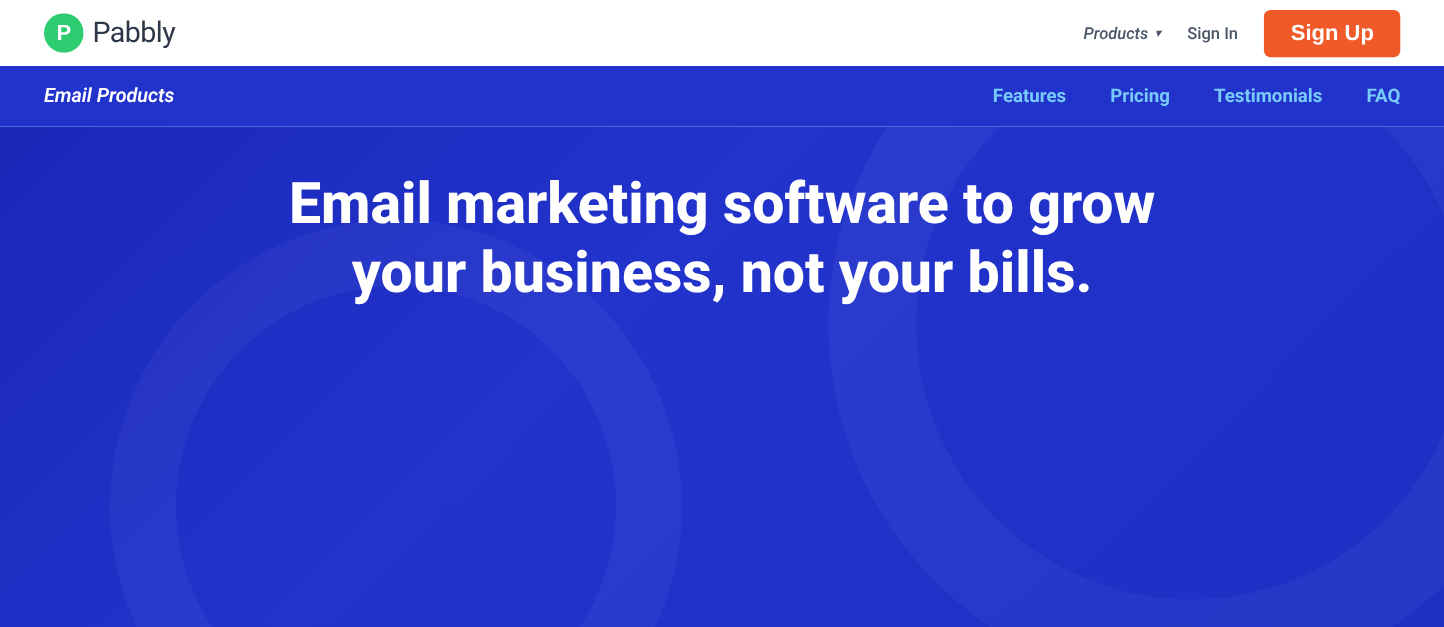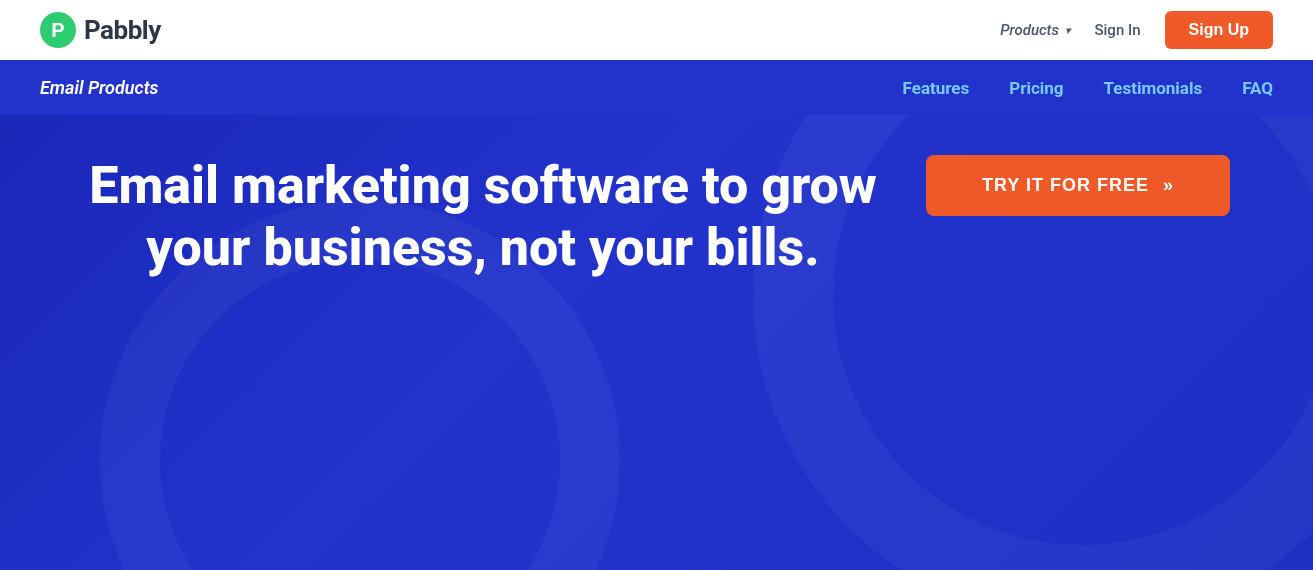--- a/index.html
+++ b/index.html
@@ -34,21 +34,21 @@
       gap: 8px;
     }
 
     .logo-icon {
       width: 36px;
       height: 36px;
     }
 
     .logo-text {
       font-size: 26px;
-      font-weight: 700;
+      font-weight: 400;
       color: #2d3748;
       letter-spacing: -0.5px;
     }
 
     .top-nav-right {
       display: flex;
       align-items: center;
       gap: 24px;
     }
 
@@ -75,21 +75,21 @@
       font-weight: 500;
       text-align: right;
     }
 
     .signup-btn {
       background: #f05a28;
       color: #ffffff;
       border: none;
       border-radius: 6px;
       padding: 10px 24px;
-      font-size: 16px;
+      font-size: 20px;
       font-weight: 600;
       cursor: pointer;
     }
 
     
     .sub-nav {
       background: #2233cc;
       height: 55px;
       display: flex;
       align-items: center;
@@ -236,17 +236,13 @@
     <span class="sub-nav-link">Pricing</span>
     <span class="sub-nav-link">Testimonials</span>
     <span class="sub-nav-link">FAQ</span>
   </div>
 </nav>
 
 <section class="hero">
   <h1 class="hero-title">Email marketing software to grow your business, not your bills.</h1>
 
 
-  <button class="cta-btn">
-    <span>TRY IT FOR FREE</span>
-    <span class="cta-chevrons">»</span>
-  </button>
 </section>
 
 </body></html>

